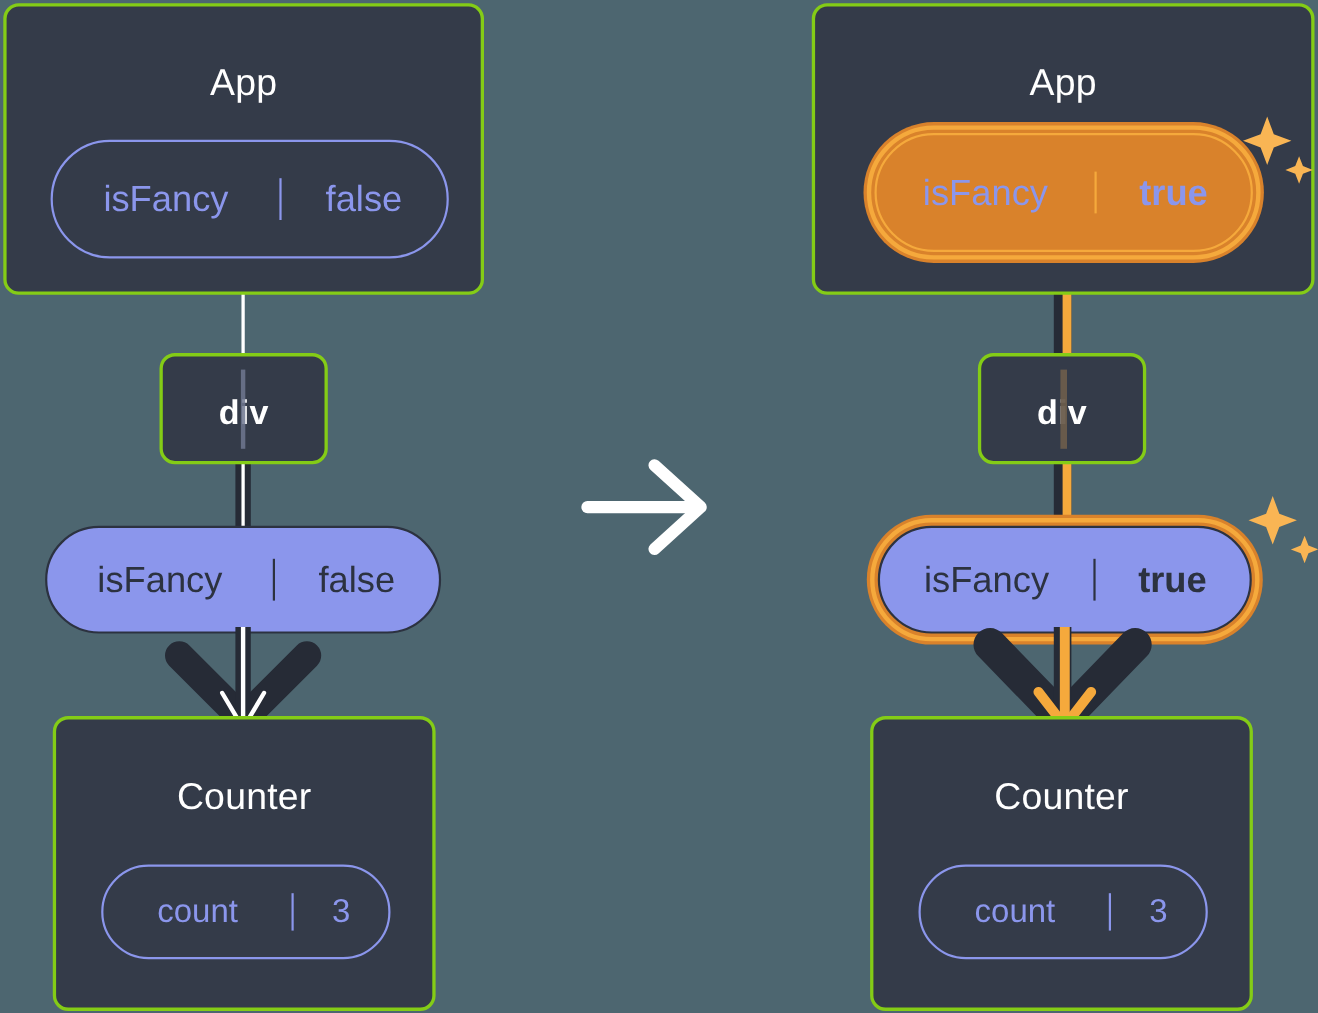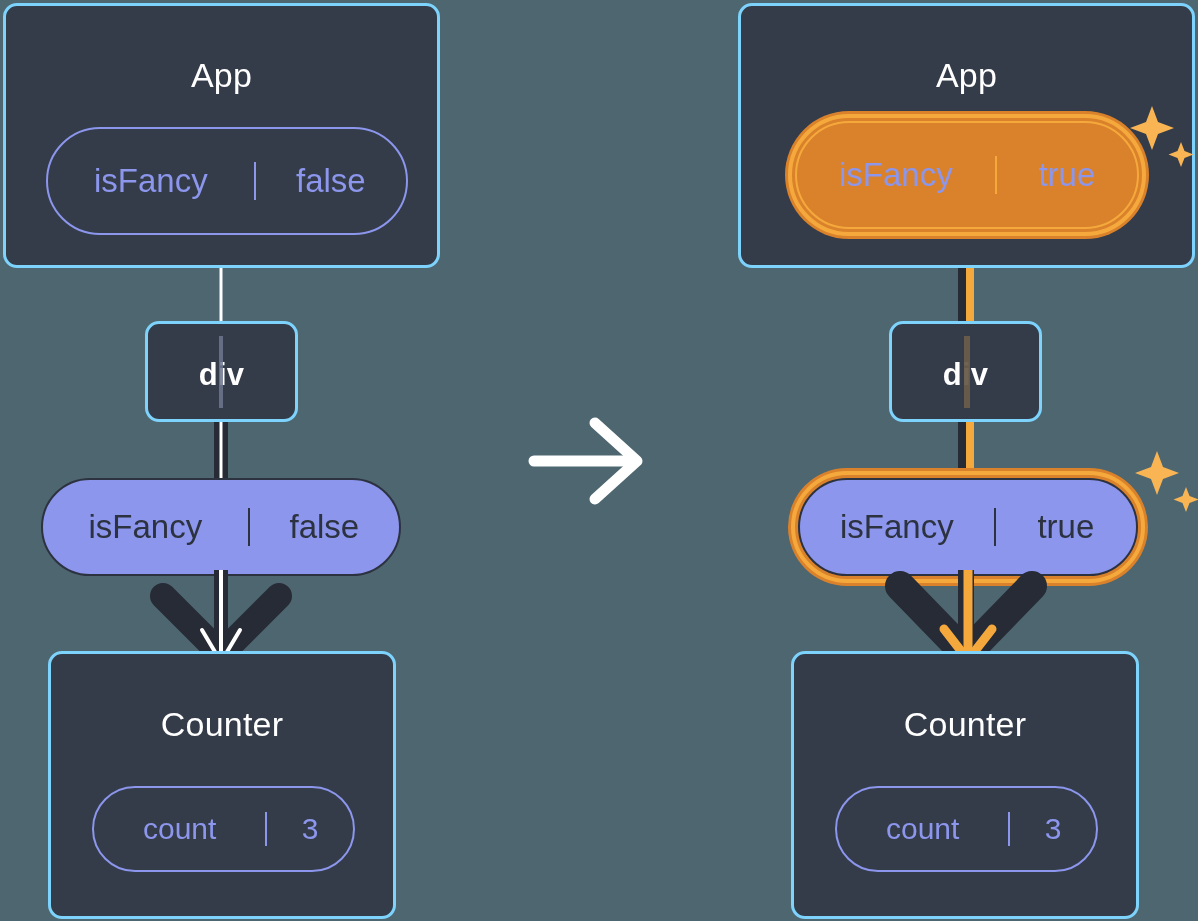--- a/index.html
+++ b/index.html
@@ -10,21 +10,21 @@
     overflow:hidden;
     position:relative;
   }
   .stage{position:absolute;left:0;top:0;width:1198px;height:921px;}
   svg.layer{position:absolute;left:0;top:0;width:1198px;height:921px;overflow:visible;}
 
   
   .node{
     position:absolute;
     background:#343b49;
-    border:3px solid #7dd3fc;
+    border:3px solid #84cc16;
     border-radius:14px;
     box-sizing:border-box;
   }
   .node-title{
     position:absolute;
     left:0;right:0;
     text-align:center;
     color:#ffffff;
     font-size:34px;
     letter-spacing:.2px;
@@ -73,21 +73,21 @@
   .ring .ring-inner{
     position:absolute;
     left:3px;top:3px;right:3px;bottom:3px;
     border-radius:999px;
     border:4px solid #f5a93c;
     box-sizing:border-box;
     pointer-events:none;
   }
   .ring > .pill{left:10px;top:10px;}
 
-  .bold{font-weight:400;}
+  .bold{font-weight:700;}
 
   
   .sparkles{position:absolute;}
 
   
   .mid-arrow{position:absolute;}
 </style>
 </head>
 <body>
 

